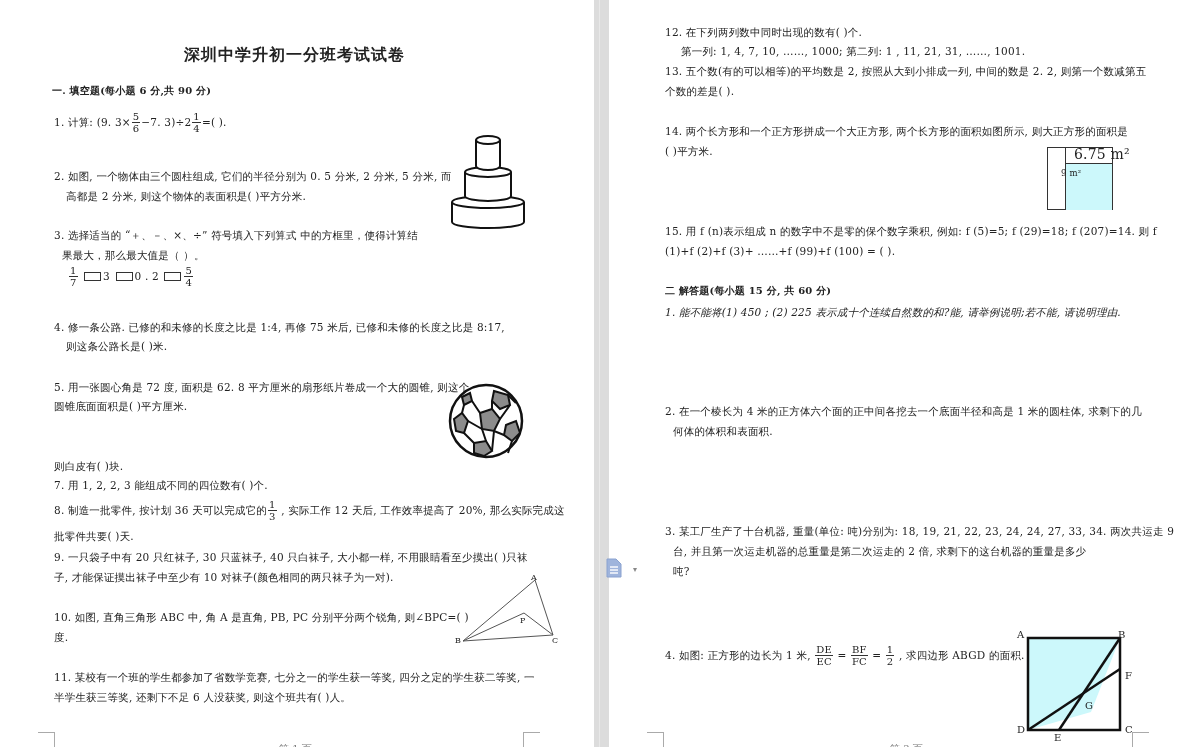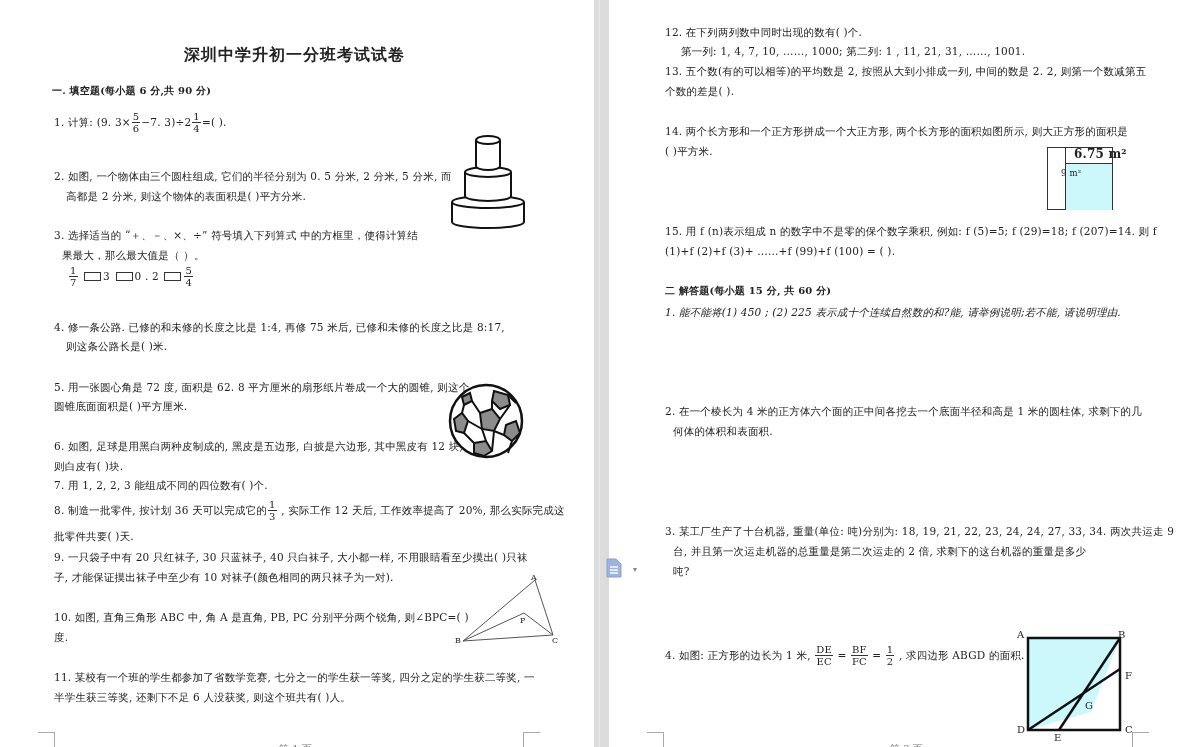--- a/index.html
+++ b/index.html
@@ -73,21 +73,20 @@
       <polygon points="6,36 14,30 20,38 16,50 8,48"></polygon>
       <polygon points="58,42 68,38 72,50 64,58 56,52"></polygon>
       <polygon points="26,60 38,58 44,68 36,73 26,70"></polygon>
       <polygon points="14,14 22,10 24,18 16,22"></polygon>
     </g>
     <g stroke="#111" stroke-width="2" fill="none">
       <path d="M32,30 L24,18 M44,26 L44,18 M52,36 L62,22 M46,48 L56,52 M34,46 L20,38 M34,46 L38,58 M46,48 L44,68 M16,22 L14,30 M60,12 L68,20 M64,58 L60,70 M16,50 L26,60"></path>
     </g>
   </svg>
 
-  <div class="t" style="left:54px;top:421px;">6. 如图, 足球是用黑白两种皮制成的, 黑皮是五边形, 白披是六边形, 其中黑皮有 12 块,</div>
   <div class="t" style="left:54px;top:441px;">则白皮有(        )块.</div>
 
   <div class="t" style="left:54px;top:460px;">7. 用 1, 2, 2, 3 能组成不同的四位数有(         )个.</div>
 
   <div class="t" style="left:54px;top:481px;">
     <span>8. 制造一批零件, 按计划 36 天可以完成它的</span><span class="frac"><span class="num">1</span><span>3</span></span><span> , 实际工作 12 天后, 工作效率提高了 20%, 那么实际完成这</span>
   </div>
   <div class="t" style="left:54px;top:511px;">批零件共要(          )天.</div>
 
   <div class="t" style="left:54px;top:532px;">9. 一只袋子中有 20 只红袜子, 30 只蓝袜子, 40 只白袜子, 大小都一样, 不用眼睛看至少摸出(          )只袜</div>
@@ -126,21 +125,21 @@
   <div class="t" style="left:72px;top:26px;">第一列: 1, 4, 7, 10, ……, 1000; 第二列:  1 , 11, 21, 31, ……, 1001.</div>
   <div class="t" style="left:56px;top:46px;">13. 五个数(有的可以相等)的平均数是 2, 按照从大到小排成一列,  中间的数是 2. 2, 则第一个数减第五</div>
   <div class="t" style="left:56px;top:66px;">个数的差是(          ).</div>
 
   <div class="t" style="left:56px;top:106px;">14. 两个长方形和一个正方形拼成一个大正方形, 两个长方形的面积如图所示, 则大正方形的面积是</div>
   <div class="t" style="left:56px;top:126px;">(          )平方米.</div>
 
   <div class="fig" style="left:438px;top:129px;width:64px;height:61px;border:1px solid #333;background:#fff;">
     <div style="position:absolute;left:17px;top:0;width:1px;height:61px;background:#333;"></div>
     <div style="position:absolute;left:18px;top:15px;width:46px;height:46px;background:#ccf8fb;border-top:1px solid #333;"></div>
-    <span class="t" style="left:26px;top:0px;font-size:12px;line-height:12px;font-weight:bold;">6.75 m²</span>
+    <span class="t" style="left:26px;top:0px;font-size:14px;line-height:12px;">6.75 m²</span>
     <span class="t" style="left:13px;top:19px;font-size:8.5px;line-height:12px;">9 m²</span>
   </div>
 
   <div class="t" style="left:56px;top:206px;">15. 用 f (n)表示组成 n 的数字中不是零的保个数字乘积, 例如: f (5)=5; f (29)=18; f (207)=14. 则 f</div>
   <div class="t" style="left:56px;top:226px;">(1)+f (2)+f (3)+ ……+f (99)+f (100) = (          ).</div>
 
   <div class="t h" style="left:56px;top:266px;text-align:right;">二  解答题(每小题 15 分, 共 60 分)</div>
   <div class="t" style="left:56px;top:287px;font-style:italic;">1.     能不能将(1) 450 ; (2) 225 表示成十个连续自然数的和?能, 请举例说明;若不能, 请说明理由.</div>
 
   <div class="t" style="left:56px;top:386px;">2.     在一个棱长为 4 米的正方体六个面的正中间各挖去一个底面半径和高是 1 米的圆柱体, 求剩下的几</div>

